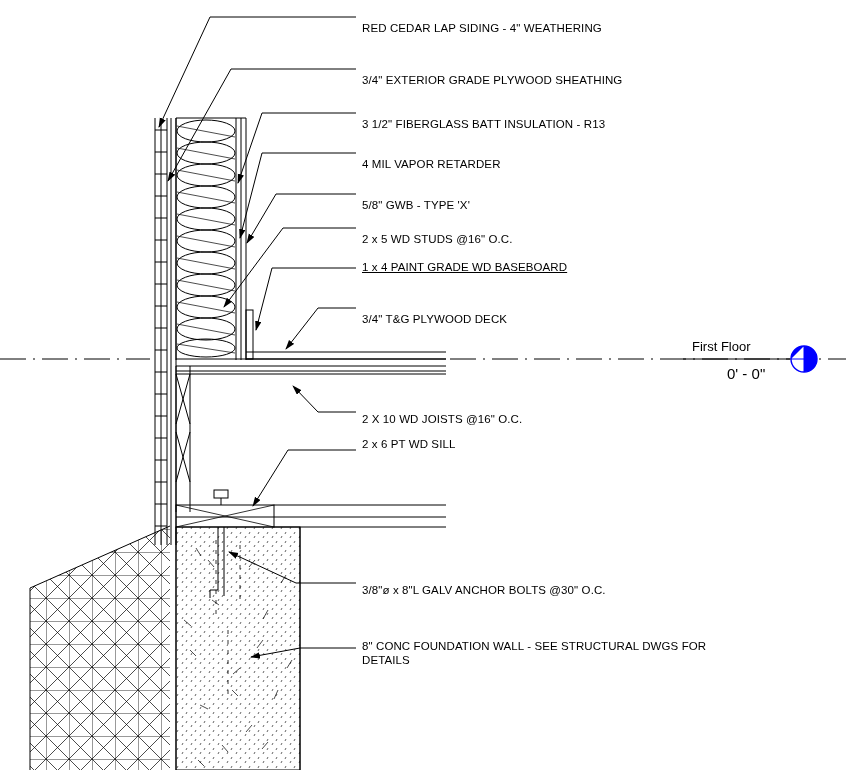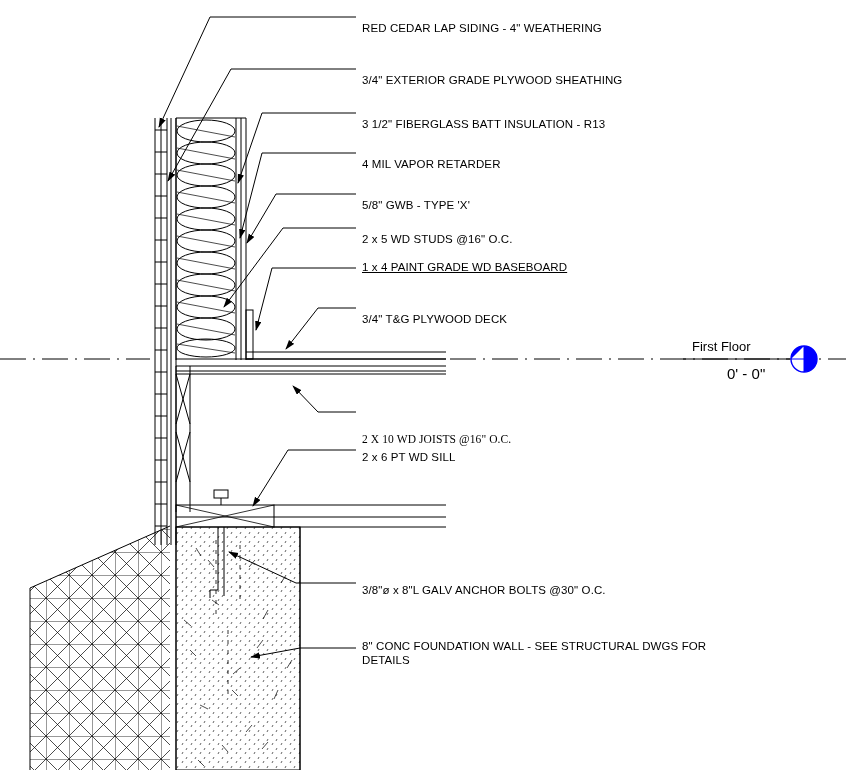--- a/index.html
+++ b/index.html
@@ -230,22 +230,22 @@
   </svg>
 
   <div class="lbl nowrap" style="left:362px;top:21px;">RED CEDAR LAP SIDING - 4" WEATHERING</div>
   <div class="lbl nowrap" style="left:362px;top:73px;">3/4" EXTERIOR GRADE PLYWOOD SHEATHING</div>
   <div class="lbl nowrap" style="left:362px;top:117px;">3 1/2" FIBERGLASS BATT INSULATION - R13</div>
   <div class="lbl nowrap" style="left:362px;top:157px;">4 MIL VAPOR RETARDER</div>
   <div class="lbl nowrap" style="left:362px;top:198px;">5/8" GWB - TYPE 'X'</div>
   <div class="lbl nowrap" style="left:362px;top:232px;">2 x 5 WD STUDS @16" O.C.</div>
   <div class="lbl nowrap" style="left:362px;top:260px;text-decoration:underline;">1 x 4 PAINT GRADE WD BASEBOARD</div>
   <div class="lbl nowrap" style="left:362px;top:312px;">3/4" T&amp;G PLYWOOD DECK</div>
-  <div class="lbl nowrap" style="left:362px;top:432px;font-family:Liberation Serif, serif;">2 X 10 WD JOISTS @16" O.C.</div>
-  <div class="lbl nowrap" style="left:362px;top:450px;">2 x 6 PT WD SILL</div>
+  <div class="lbl nowrap" style="left:362px;top:412px;">2 X 10 WD JOISTS @16" O.C.</div>
+  <div class="lbl nowrap" style="left:362px;top:437px;">2 x 6 PT WD SILL</div>
   <div class="lbl nowrap" style="left:362px;top:583px;">3/8"ø x 8"L GALV ANCHOR BOLTS @30" O.C.</div>
   <div class="lbl wrap2" style="left:362px;top:639px;width:420px;">8" CONC FOUNDATION WALL - SEE STRUCTURAL DWGS FOR
 DETAILS</div>
 
   <div class="lvl-name" style="left:692px;top:339px;">First Floor</div>
   <div class="lvl-elev" style="left:727px;top:365px;">0' - 0"</div>
 
 </div>
 
 </body></html>

